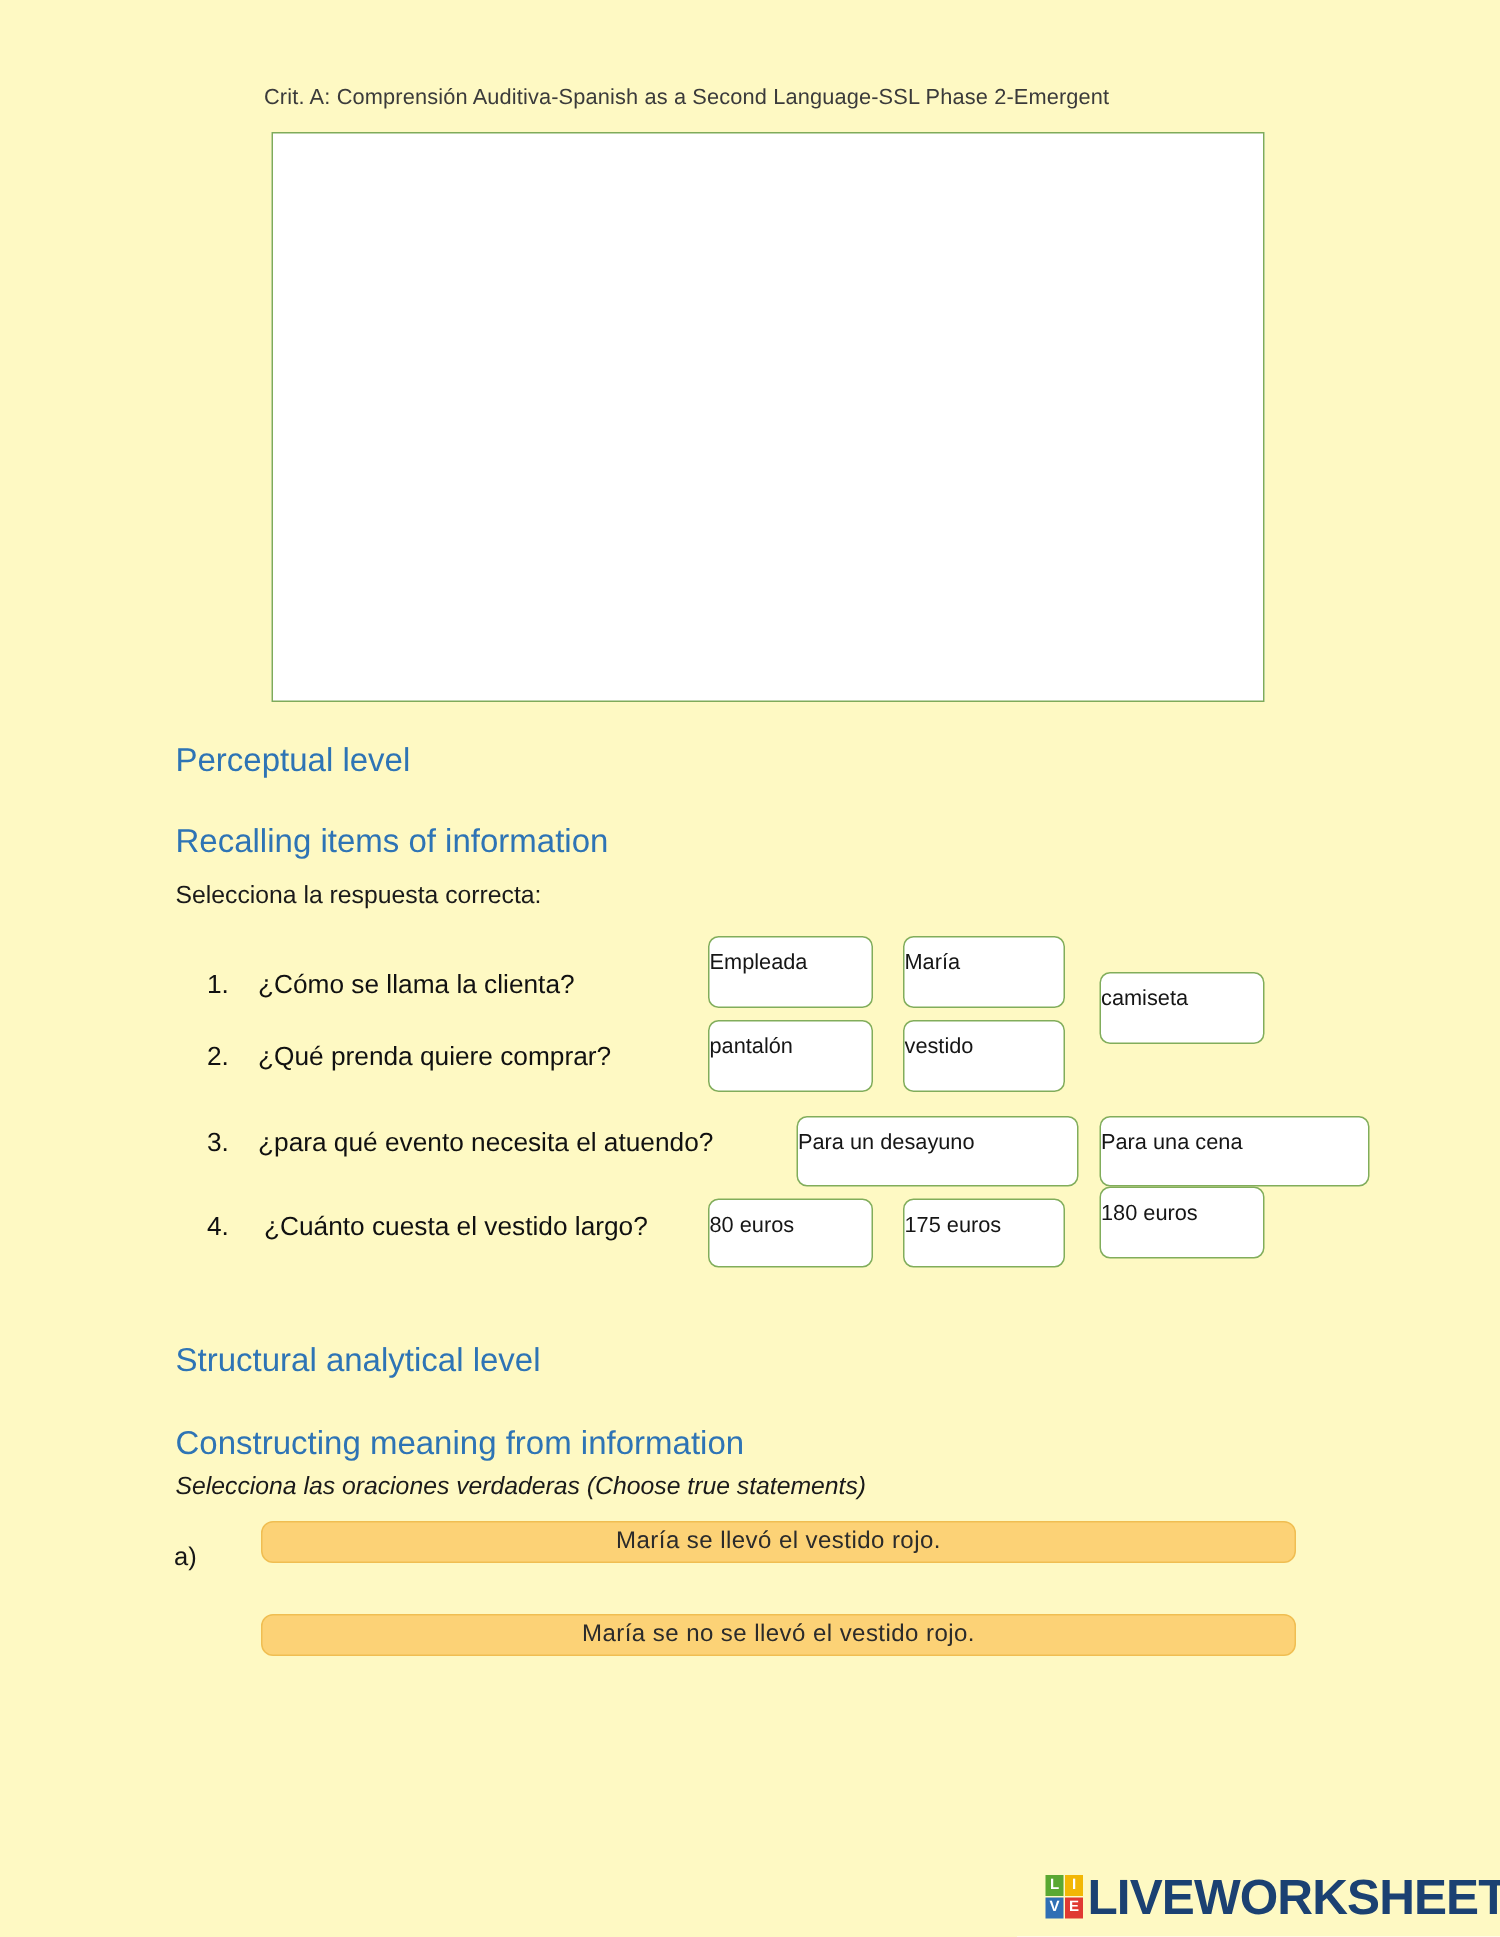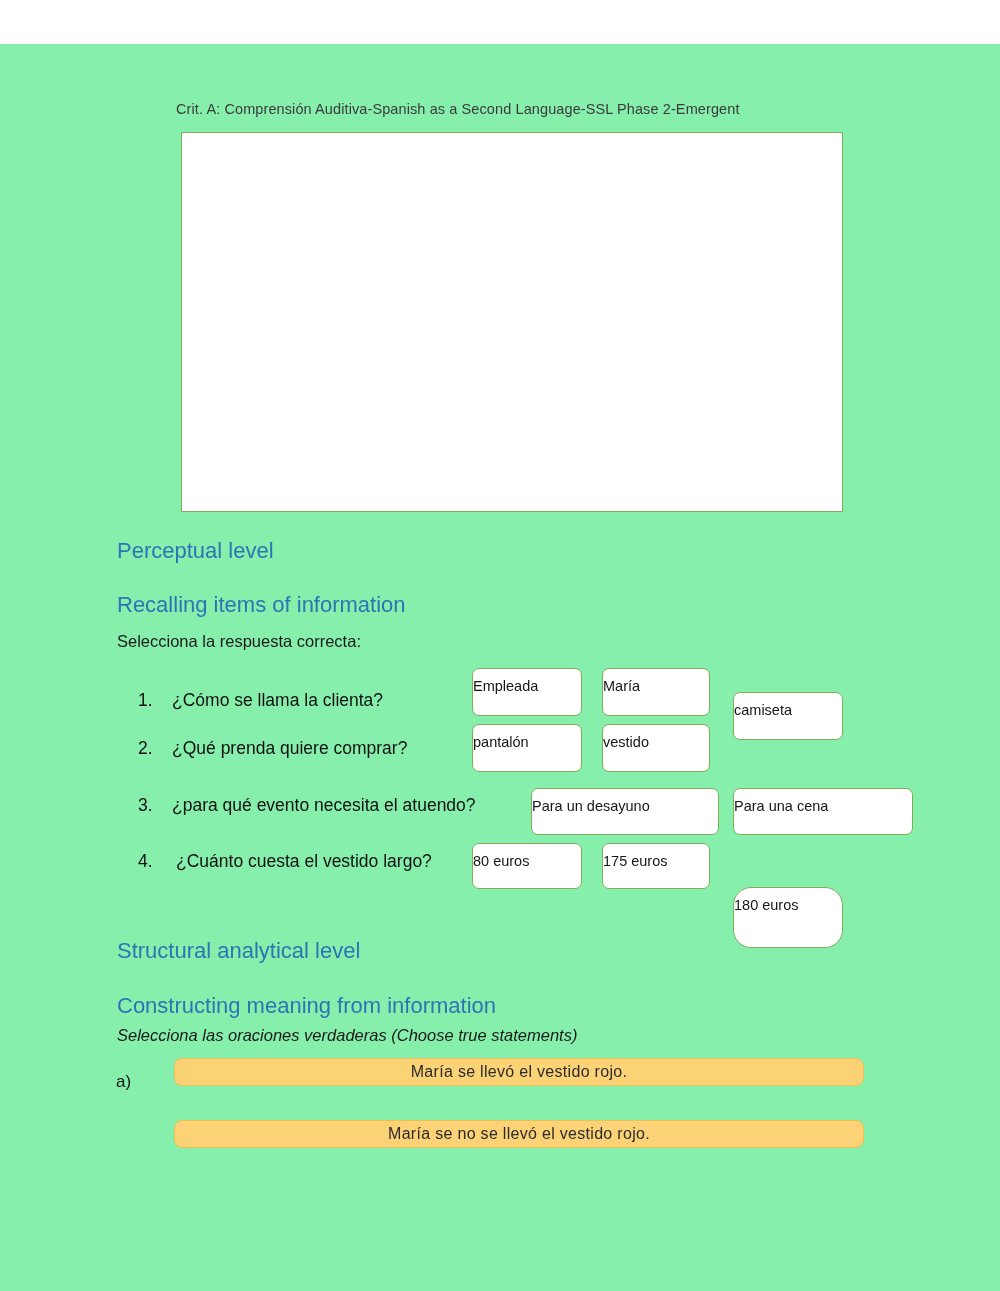--- a/index.html
+++ b/index.html
@@ -12,22 +12,21 @@
     height: 1291px;
     position: relative;
     font-family: "Liberation Sans", sans-serif;
     color: #1a1a1a;
     overflow: hidden;
   }
 
   .sheet {
     position: absolute;
     inset: 0;
-    background: #86efac;
-    margin-top: 44px;
+    background: #fef9c3;
   }
 
   
   .doc-title {
     position: absolute;
     left: 176px;
     top: 57px;
     font-size: 14.5px;
     letter-spacing: 0.1px;
     color: #3b3b3b;
@@ -119,21 +118,21 @@
   
   #option-2-1 { left: 472px; top: 680px; width: 110px; height: 48px; }
   #option-2-2 { left: 602px; top: 680px; width: 108px; height: 48px; }
   #option-2-3 { left: 733px; top: 648px; width: 110px; height: 48px; }
   
   #option-3-1 { left: 531px; top: 744px; width: 188px; height: 47px; }
   #option-3-2 { left: 733px; top: 744px; width: 180px; height: 47px; }
   
   #option-4-1 { left: 472px; top: 799px; width: 110px; height: 46px; }
   #option-4-2 { left: 602px; top: 799px; width: 108px; height: 46px; }
-  #option-4-3 { left: 733px; top: 843px; width: 110px; height: 61px; border-radius: 18px; }
+  #option-4-3 { left: 733px; top: 791px; width: 110px; height: 48px; }
 
   
   .statement-label {
     position: absolute;
     left: 116px;
     top: 1028px;
     font-size: 17px;
     color: #161616;
   }
   .statement-box {

